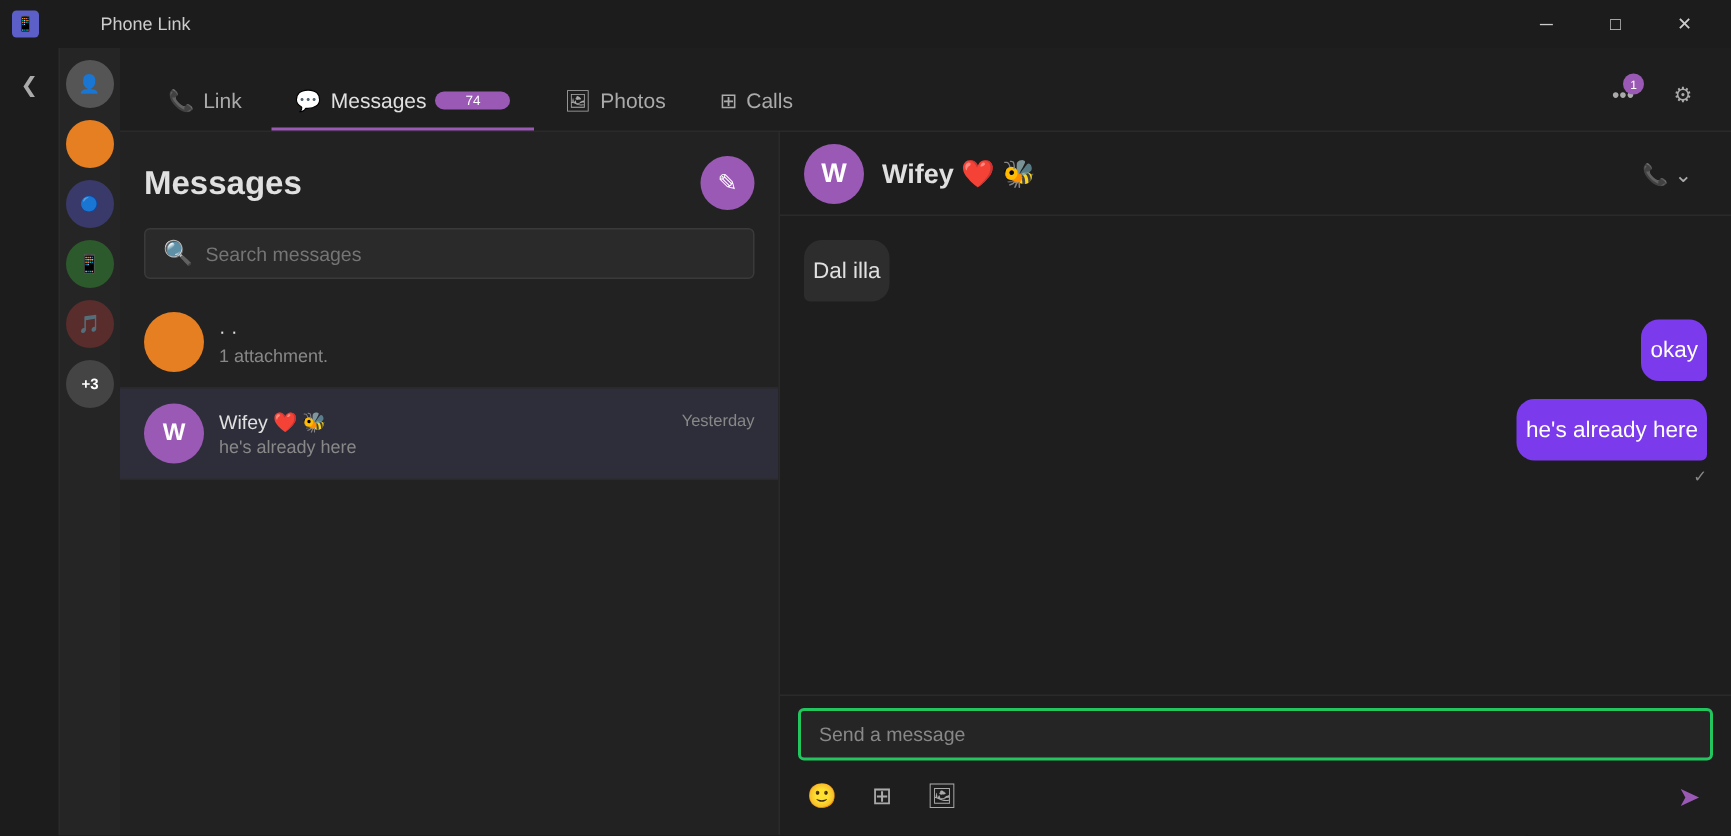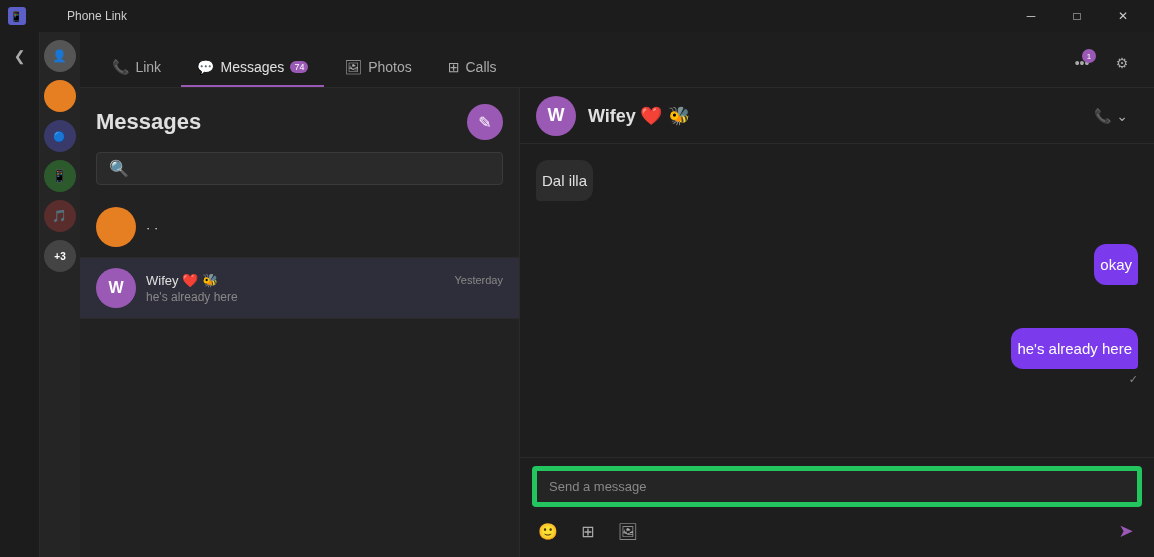--- a/index.html
+++ b/index.html
@@ -148,21 +148,21 @@
       position: relative;
     }
     .nav-tab.active {
       color: #e0e0e0;
       border-bottom: 2px solid #9b59b6;
     }
     .nav-tab-badge {
       background: #9b59b6;
       color: white;
       font-size: 9px;
-      padding: 1px 4px;
+      padding: 1px 20px;
       border-radius: 8px;
       min-width: 16px;
       text-align: left;
     }
     .nav-actions {
       display: flex;
       align-items: center;
       gap: 8px;
       padding-bottom: 8px;
     }
@@ -372,21 +372,20 @@
       flex-direction: column;
       gap: 12px;
     }
     .msg-received {
       align-self: flex-start;
       max-width: 60%;
     }
     .msg-sent {
       align-self: flex-end;
       max-width: 60%;
-      margin-top: 31px;
     }
     .msg-bubble {
       padding: 10px 6px;
       border-radius: 12px;
       font-size: 15px;
       line-height: 1.4;
     }
     .msg-received .msg-bubble {
       background: #2d2d2d;
       color: #e0e0e0;
@@ -405,21 +404,21 @@
     }
 
     
     .input-area {
       border-top: 1px solid #2a2a2a;
       padding: 8px 12px;
     }
     .message-input {
       width: 100%;
       background: #252525;
-      border: 5px solid #22c55e;
+      border: 2px solid #22c55e;
       border-radius: 4px;
       padding: 8px 12px;
       color: #e0e0e0;
       font-size: 13px;
       outline: none;
       margin-bottom: 4px;
     }
     .message-input::placeholder { color: #888; }
     .input-toolbar {
       display: flex;
@@ -538,30 +537,32 @@
 
       <div class="messages-panel">
         <div class="messages-header">
           <span class="messages-title">Messages</span>
           <button class="compose-btn">
             <span>✎</span>
           </button>
         </div>
         <div class="search-box">
           <span>🔍</span>
+          <input type="text" placeholder="Search messages" style="">
         </div>
         <div class="conv-list">
 
           <div class="conv-item">
             <div class="conv-avatar orange"></div>
             <div class="conv-info">
               <div class="conv-name-row">
                 <span class="conv-name">· ·</span>
                 <span class="conv-time"></span>
               </div>
+              <div class="conv-preview">1 attachment.</div>
             </div>
           </div>
 
           <div class="conv-item active">
             <div class="conv-avatar" style="background:#9b59b6;">
               <span>W</span>
             </div>
             <div class="conv-info">
               <div class="conv-name-row">
                 <span class="conv-name">Wifey ❤️ 🐝</span>

